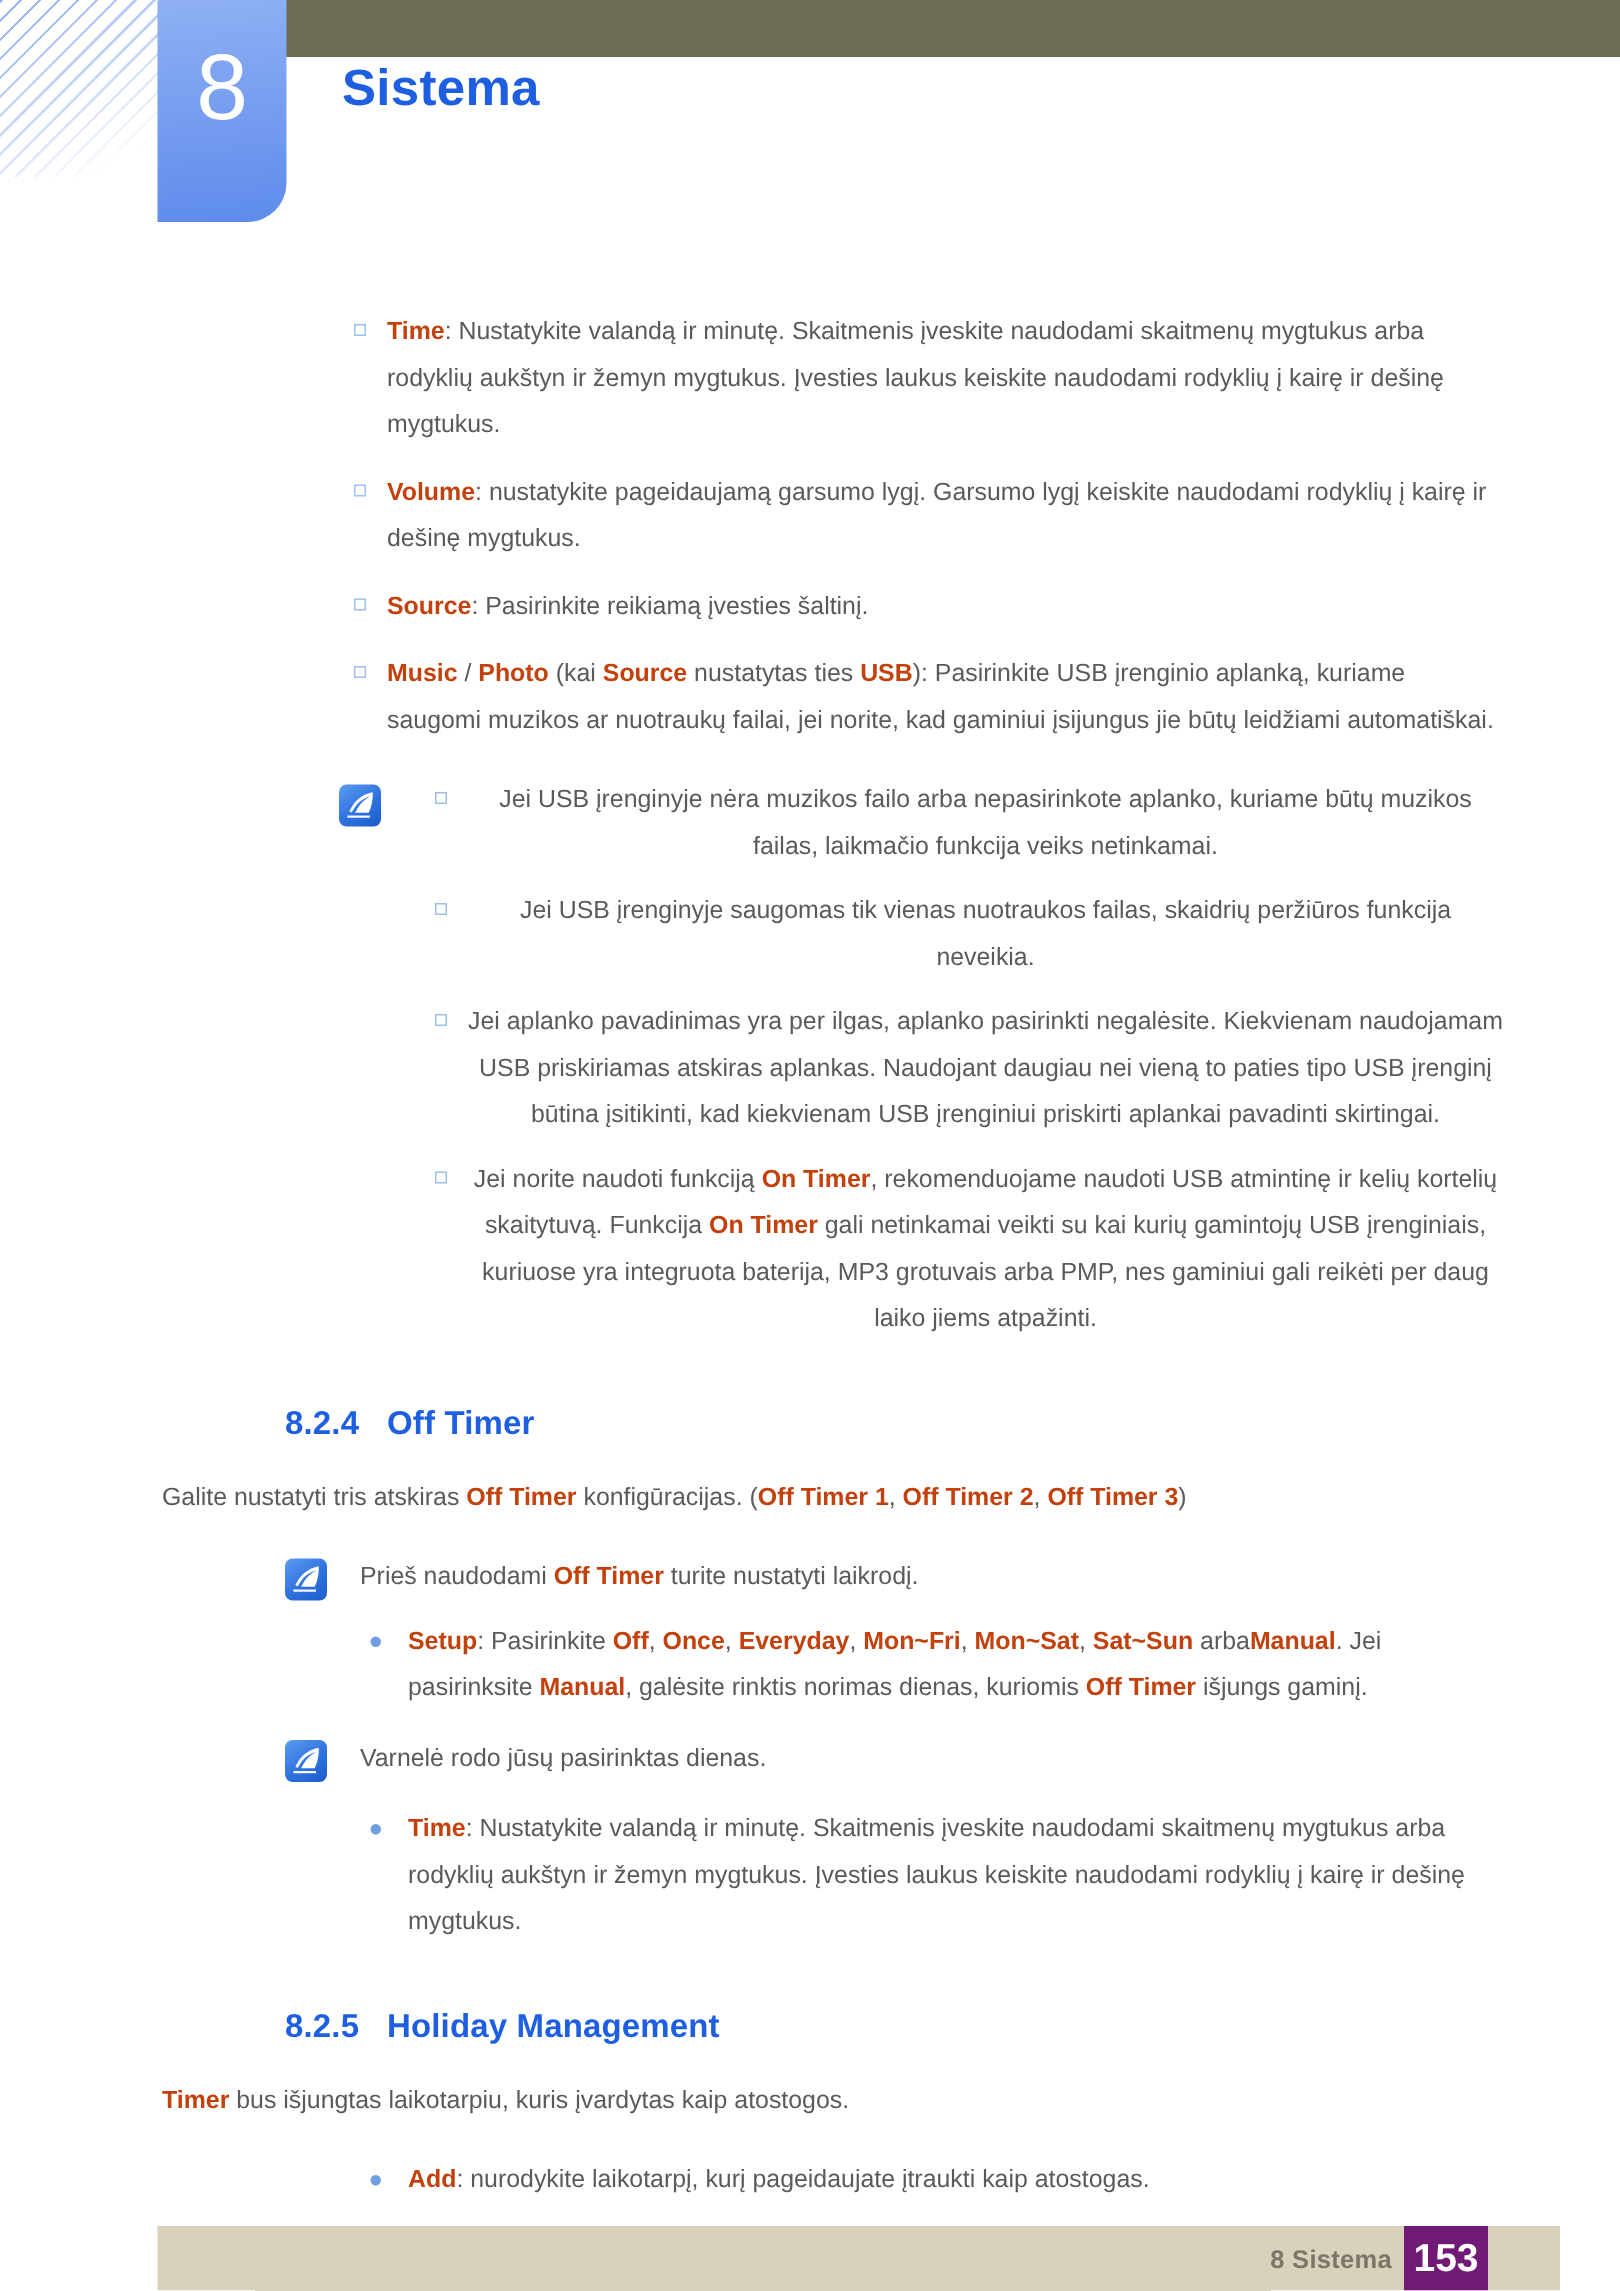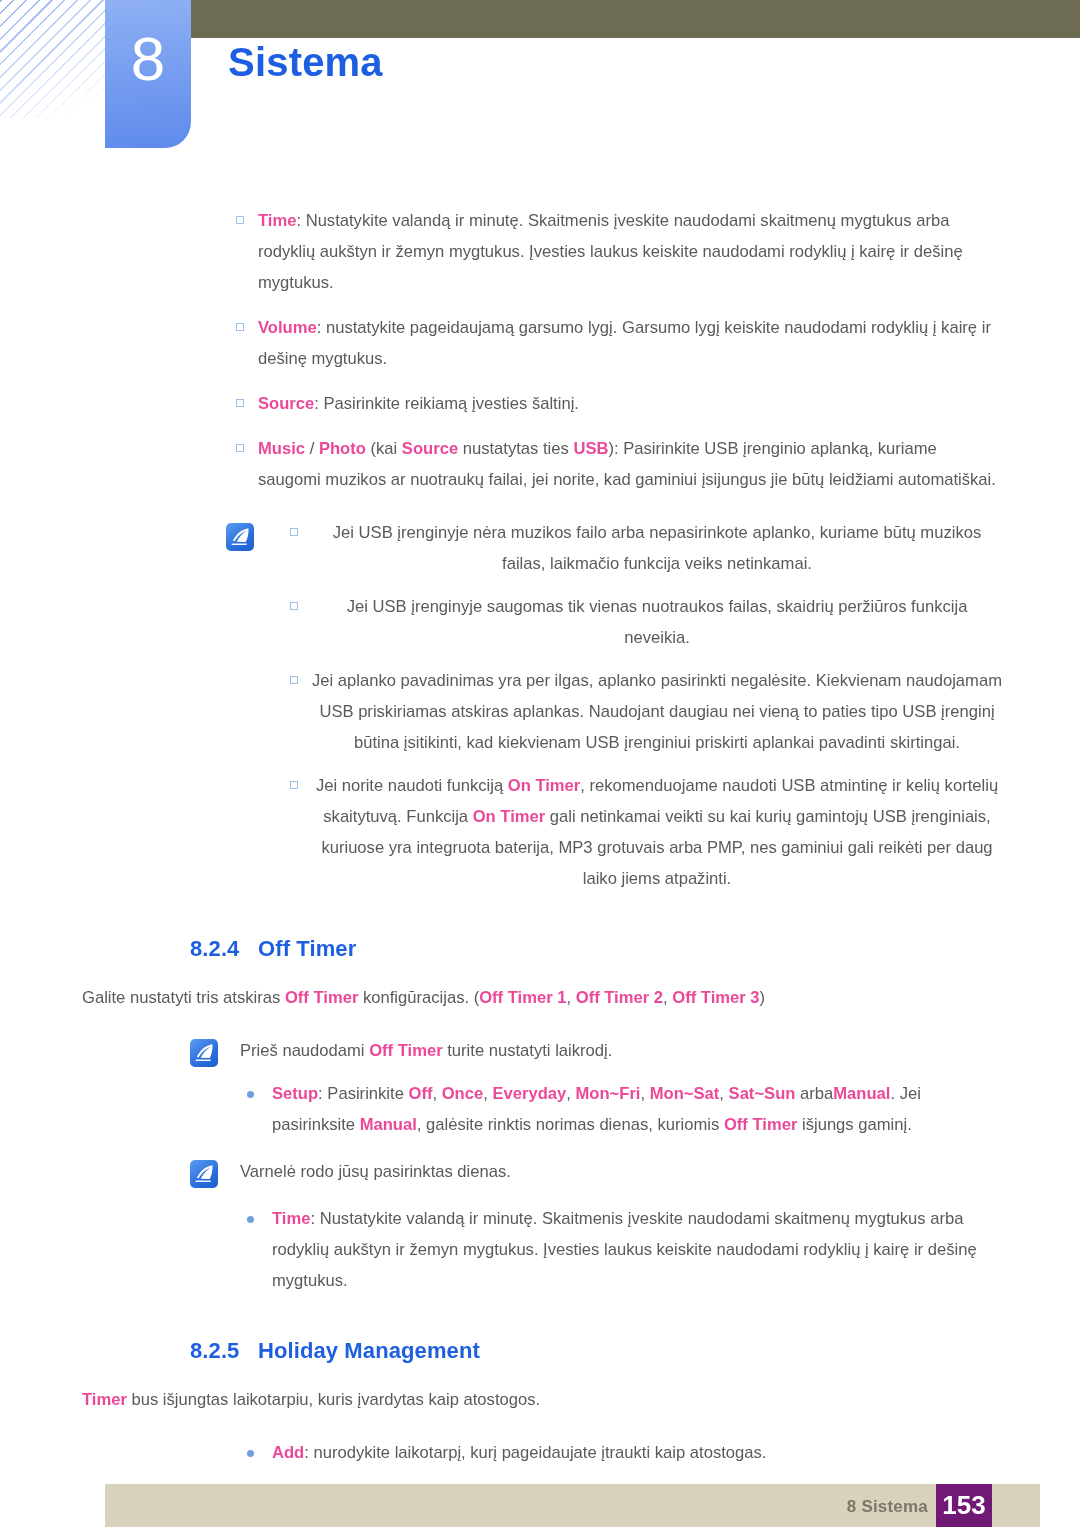--- a/index.html
+++ b/index.html
@@ -45,21 +45,21 @@
     font-size: 62px;
     font-weight: 400;
     line-height: 1;
     text-align: center;
     padding-top: 28px;
     letter-spacing: 0;
   }
 
   .chapter-title {
     position: absolute; top: 40px; left: 228px;
-    font-size: 40px;
+    font-size: 34px;
     font-weight: 700;
     color: #1d5fe0;
     letter-spacing: 0.2px;
   }
 
   
   #content {
     position: absolute;
     top: 205px; left: 0; width: 1080px;
   }
@@ -104,21 +104,21 @@
 
   
   .lr { padding-left: 272px; padding-right: 78px; margin-bottom: 12px; }
   .lr > .bullet-dot {
     position: absolute; left: 247px; top: 13px;
     width: 7px; height: 7px; border-radius: 50%;
     background: #6f9fe0;
   }
 
   
-  .plain { padding-left: 82px; padding-right: 78px; }
+  .plain { padding-left: 108px; padding-right: 78px; }
 
   
   .noteline { position: relative; padding-left: 240px; padding-right: 78px; margin-bottom: 8px; }
 
   
   .h-sec {
     padding-left: 190px;
     font-size: 22px;
     font-weight: 700;
     color: #1d5fe0;
@@ -126,21 +126,21 @@
   }
   .h-sec .num { display: inline-block; min-width: 68px; }
   .h-sub {
     padding-left: 190px;
     font-size: 18px;
     font-weight: 700;
     color: #d04a15;
   }
 
   
-  .o { color: #ec4899; font-weight: 700; }
+  .o { color: #c2410c; font-weight: 700; }
 
   
   #page-footer { position: absolute; left: 0; bottom: 0; width: 1080px; height: 57px; }
   .footer-bar {
     position: absolute; left: 105px; top: 14px;
     width: 935px; height: 43px;
     background: #d8d2bd;
   }
   .footer-label {
     position: absolute; right: 152px; top: 27px;

